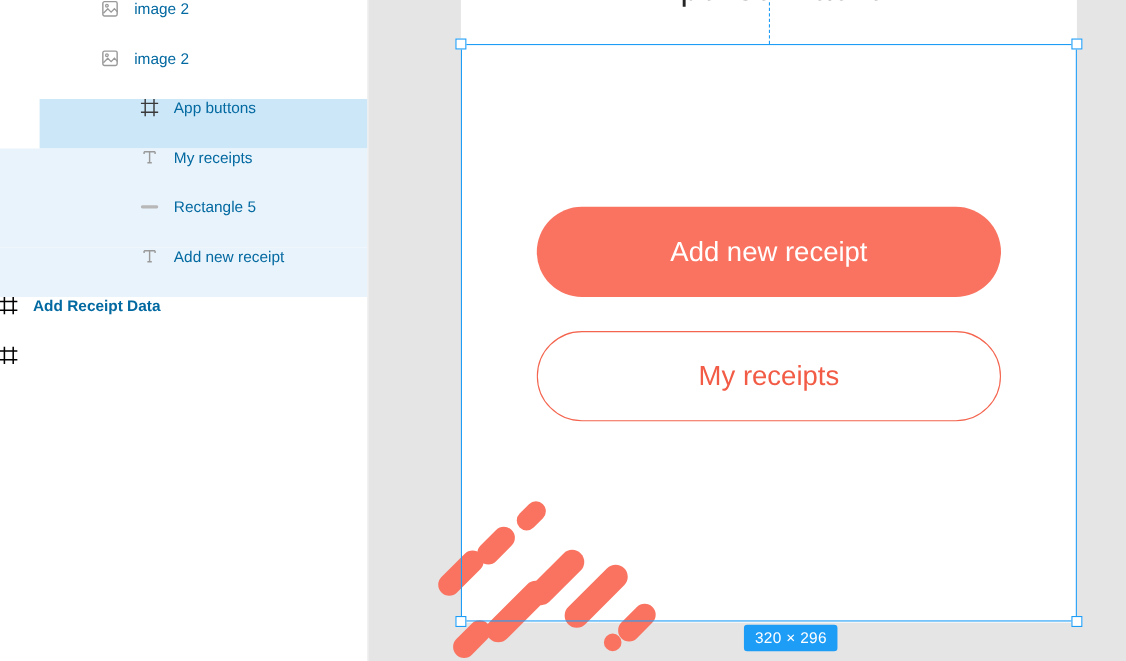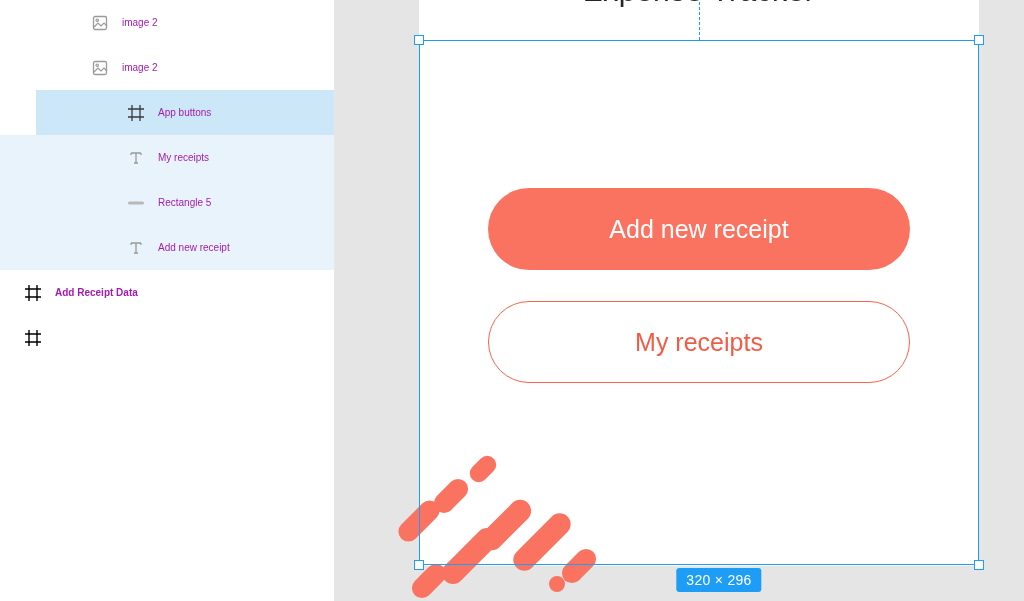--- a/index.html
+++ b/index.html
@@ -10,28 +10,28 @@
   .layers {
     width: 335px;
     height: 100%;
     background: #ffffff;
     border-right: 1px solid #e8e8e8;
     overflow: hidden;
   }
   .layer-row {
     height: 45px;
     display: flex;
-    align-items: center;
-    font-size: 10px;
-    color: #a21caf;
+    align-items: flex-start;
+    font-size: 14px;
+    color: #0369a1;
     cursor: default;
   }
   .layer-row.nested-1 { padding-left: 92px; }
   .layer-row.nested-2 { padding-left: 128px; }
-  .layer-row.root    { padding-left: 25px; font-weight: 700; }
+  .layer-row.root    { font-weight: 700; }
   .layer-row.sel1 { background: #cce7f8; margin-left: 36px; }
   .layer-row.sel2 { background: #e9f3fb; }
 
   .ic { width: 16px; height: 16px; margin-right: 14px; flex-shrink: 0; display:inline-flex; align-items:center; justify-content:center; }
   .ic svg { display:block; }
 
   
   .canvas {
     flex: 1;
     background: #e5e5e5;

